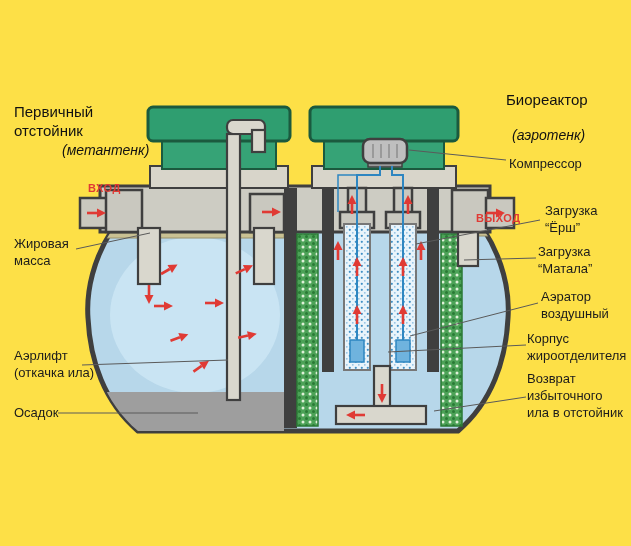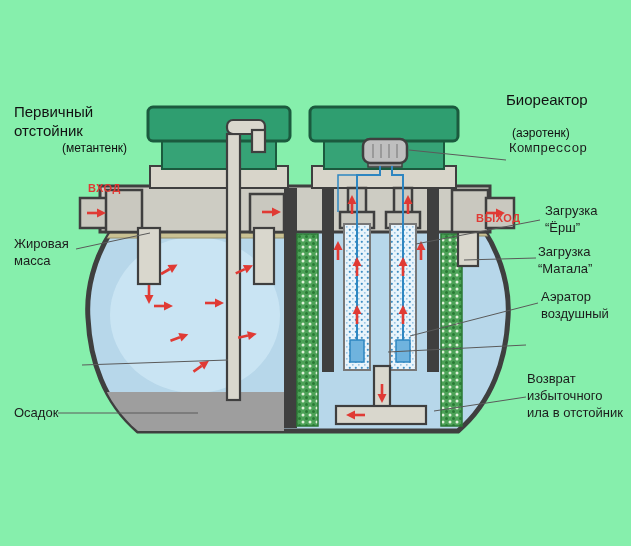--- a/index.html
+++ b/index.html
@@ -1,21 +1,21 @@
 <!DOCTYPE html>
 <html style="--arrow-red: #e03a34; --lid-green: #2f9e70; --lid-green-dark: #1b5a3e; --water-blue: #b7d7ea; --matala-green: #4ca257; --metal-gray: #c9c8bf; --outline-dark: #3f3f3f; --air-blue: #2e86c1; --sediment-gray: #9e9e9e; --fat-tan: #c9c193;"><head>
 <meta charset="utf-8">
 <style>
   html,body{margin:0;padding:0;background:#fff;}
-  .stage{position:relative;width:631px;height:546px;background:#86efac;overflow:hidden;
+  .stage{position:relative;width:631px;height:546px;background:#fde047;overflow:hidden;
          font-family:"Liberation Sans",sans-serif;}
   .stage svg{position:absolute;left:0;top:0;}
   .lbl{position:absolute;white-space:pre-line;font-size:13px;line-height:1.3;color:#1c1c1c;}
   .title{font-size:15px;line-height:1.28;color:#111;}
-  .sub{font-size:12px;color:#111;}
+  .sub{font-size:14px;color:#111;font-style:italic;}
   .io{font-size:11px;font-weight:bold;letter-spacing:.5px;color:var(--arrow-red);}
 
   
   .shell{fill:var(--water-blue);stroke:var(--outline-dark);stroke-width:5;stroke-linejoin:round;}
   .band{fill:#cdccc3;stroke:var(--outline-dark);stroke-width:3;}
   .neck{fill:#d8d5ca;stroke:var(--outline-dark);stroke-width:2;}
   .lidtop{fill:var(--lid-green);stroke:var(--lid-green-dark);stroke-width:3;}
   .lidlow{fill:#36a376;stroke:var(--lid-green-dark);stroke-width:2;}
   .dark{fill:var(--outline-dark);}
   .matala{fill:url(#matalaPat);stroke:#2a7a35;stroke-width:1.5;}
@@ -249,26 +249,30 @@
 <div class="lbl sub" style="left:14px;top:141px;margin-left:48px;">(метантенк)</div>
 
 <div class="lbl title" style="left:506px;top:90px;">Биореактор</div>
 <div class="lbl sub" style="left:512px;top:126px;">(аэротенк)</div>
 
 <div class="lbl io" style="left:88px;top:181px;">ВХОД</div>
 <div class="lbl io" style="left:476px;top:190px;margin-top:21px;">ВЫХОД</div>
 
 <div class="lbl" style="left:14px;top:236px;">Жировая
 масса</div>
+<div class="lbl" style="left:14px;top:348px;">Аэрлифт
+(откачка ила)</div>
 <div class="lbl" style="left:14px;top:405px;">Осадок</div>
 
-<div class="lbl" style="left:509px;top:141px;font-family:Liberation Mono, monospace;">Компрессор</div>
+<div class="lbl" style="left:509px;top:156px;">Компрессор</div>
 <div class="lbl" style="left:545px;top:203px;">Загрузка
 “Ёрш”</div>
 <div class="lbl" style="left:538px;top:244px;">Загрузка
 “Матала”</div>
 <div class="lbl" style="left:541px;top:289px;">Аэратор
 воздушный</div>
+<div class="lbl" style="left:527px;top:331px;">Корпус
+жироотделителя</div>
 <div class="lbl" style="left:527px;top:371px;">Возврат
 избыточного
 ила в отстойник</div>
 
 </div>
 
 </body></html>

